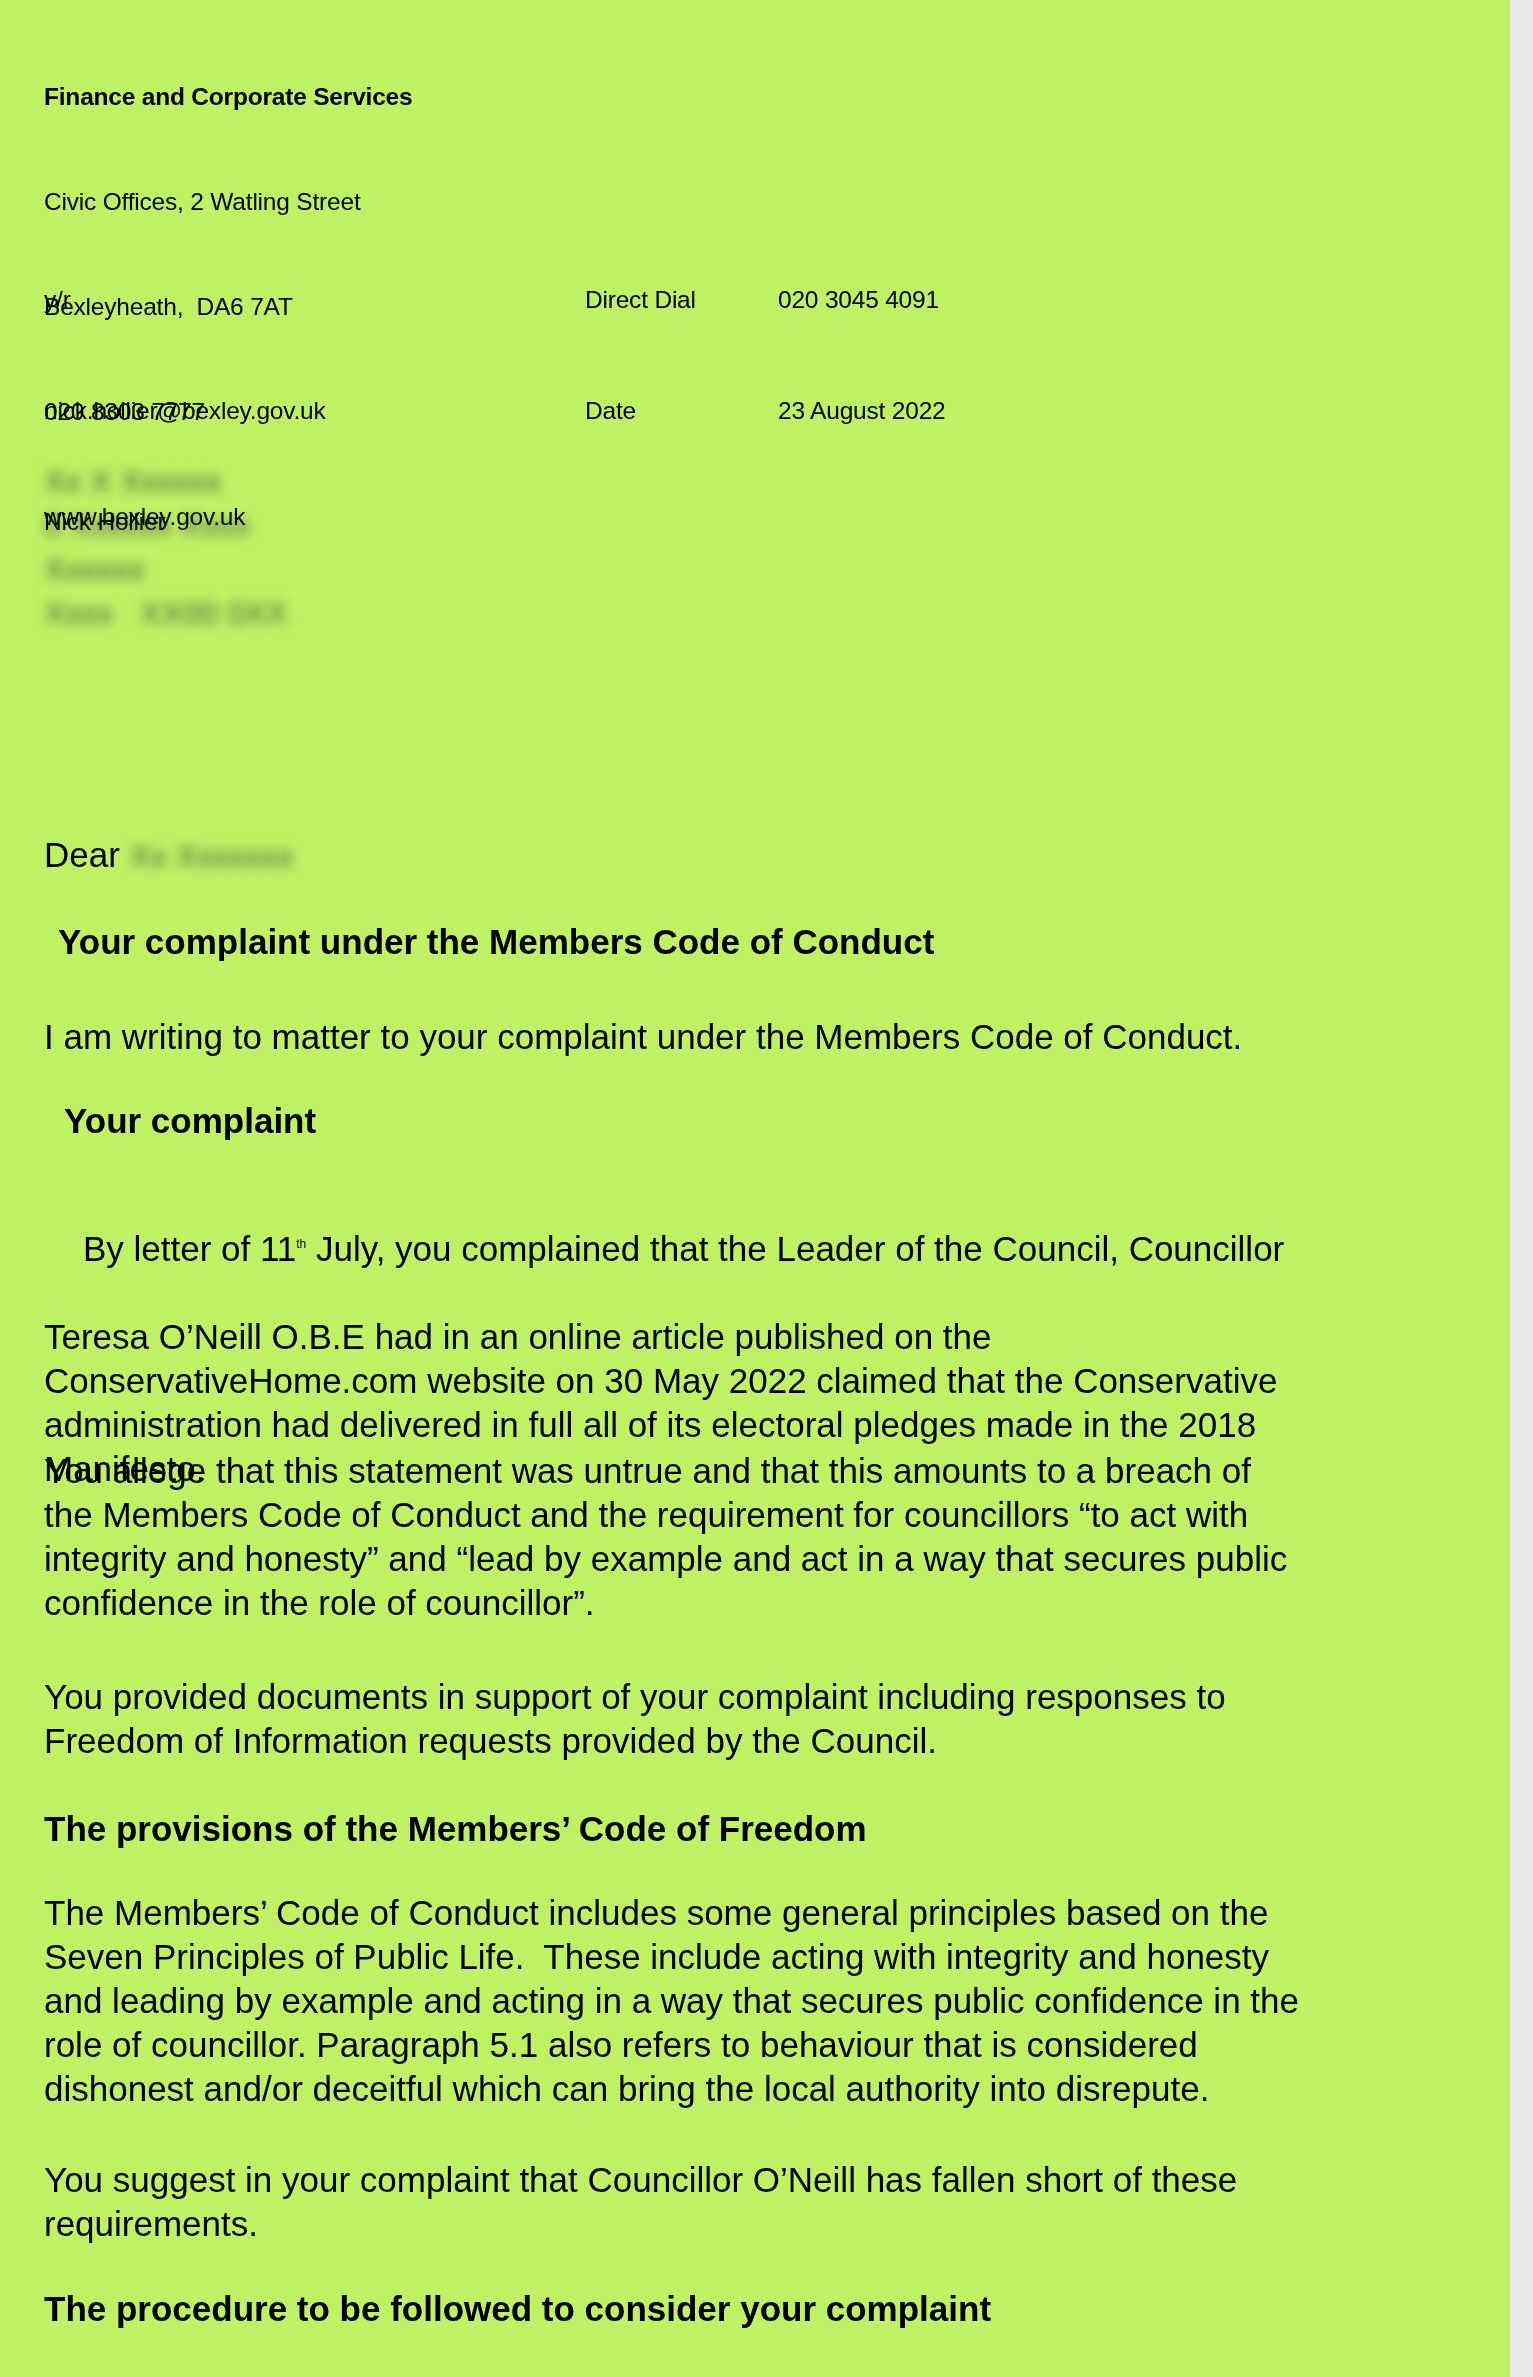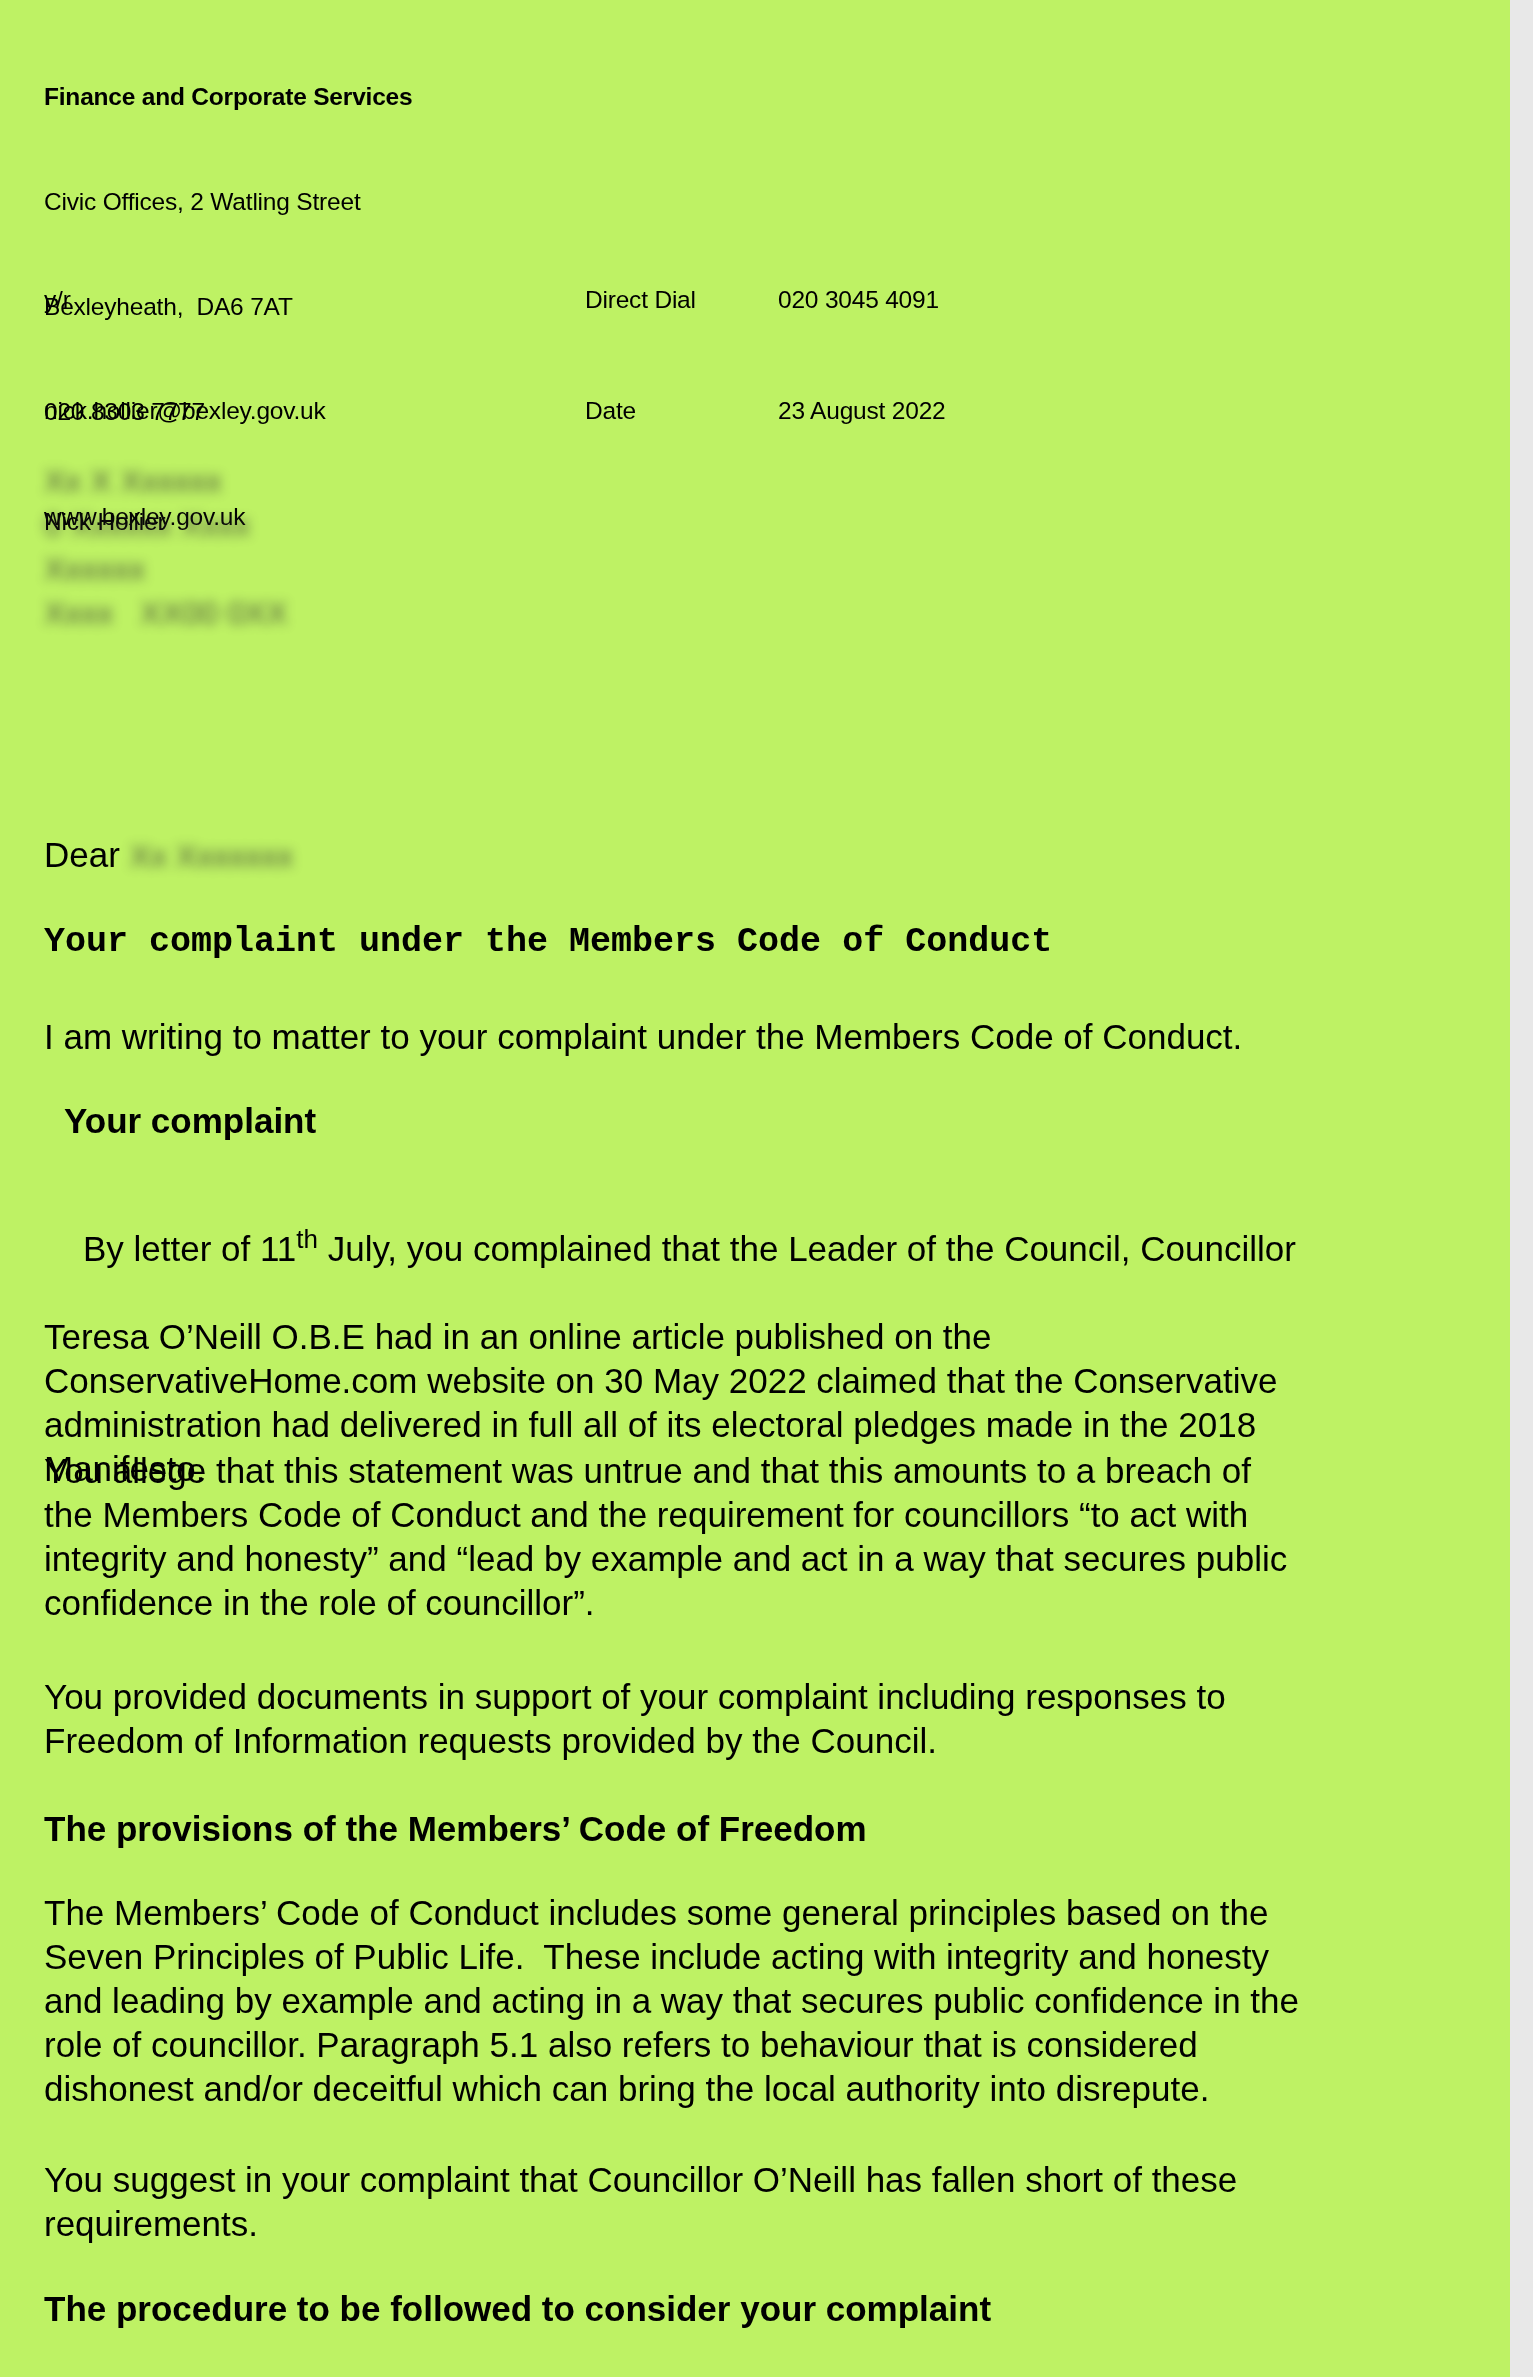--- a/index.html
+++ b/index.html
@@ -53,21 +53,21 @@
     white-space: pre-wrap;
   }
   .heading {
     font-size: 35px;
     line-height: 44px;
     font-weight: bold;
     width: 1457px;
   }
   .salutation { font-size: 35px; line-height: 44px; }
   .salutation .redacted { font-size: 32px; }
-  sup.ord { font-size: 26px; line-height: 0; vertical-align: super; }
+  sup.ord { font-size: 12px; line-height: 0; vertical-align: super; }
 </style>
 </head>
 <body>
 
 <div class="page">
 
   <div class="abs hdr-text" style="top:9.2px; left:44px;">
     <div class="bold">Finance and Corporate Services</div>
     <div>Civic Offices, 2 Watling Street</div>
     <div>Bexleyheath,  DA6 7AT</div>
@@ -94,21 +94,21 @@
 
   <div class="abs recipient-block redacted" style="top:459px; left:44px;">Xx X Xxxxxx
 0 Xxxxxx Xxxx
 Xxxxxx
 Xxxx   XX00 0XX</div>
 
   <div class="abs salutation" style="top:833px; left:44px;">
     <span>Dear</span><span> </span><span class="redacted">Xx Xxxxxxx</span>
   </div>
 
-  <div class="abs heading" style="top:920px; left:44px;font-family:Liberation Mono, monospace;">Your complaint under the Members Code of Conduct</div>
+  <div class="abs heading" style="top:920px; left:58px;">Your complaint under the Members Code of Conduct</div>
 
   <div class="abs body-text" style="top:1015px; left:44px;">I am writing to matter to your complaint under the Members Code of Conduct.</div>
 
   <div class="abs heading" style="top:1099px; left:52px;margin-left:12px;">Your complaint</div>
 
   <div class="abs body-text" style="top:1183px; left:44px;">
     <span>By letter of 11</span><sup class="ord">th</sup><span> July, you complained that the Leader of the Council, Councillor</span>
     <div>Teresa O’Neill O.B.E had in an online article published on the
 ConservativeHome.com website on 30 May 2022 claimed that the Conservative
 administration had delivered in full all of its electoral pledges made in the 2018

